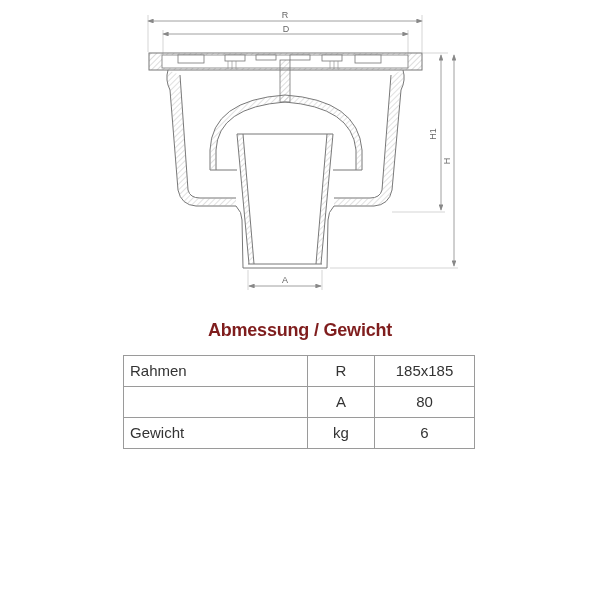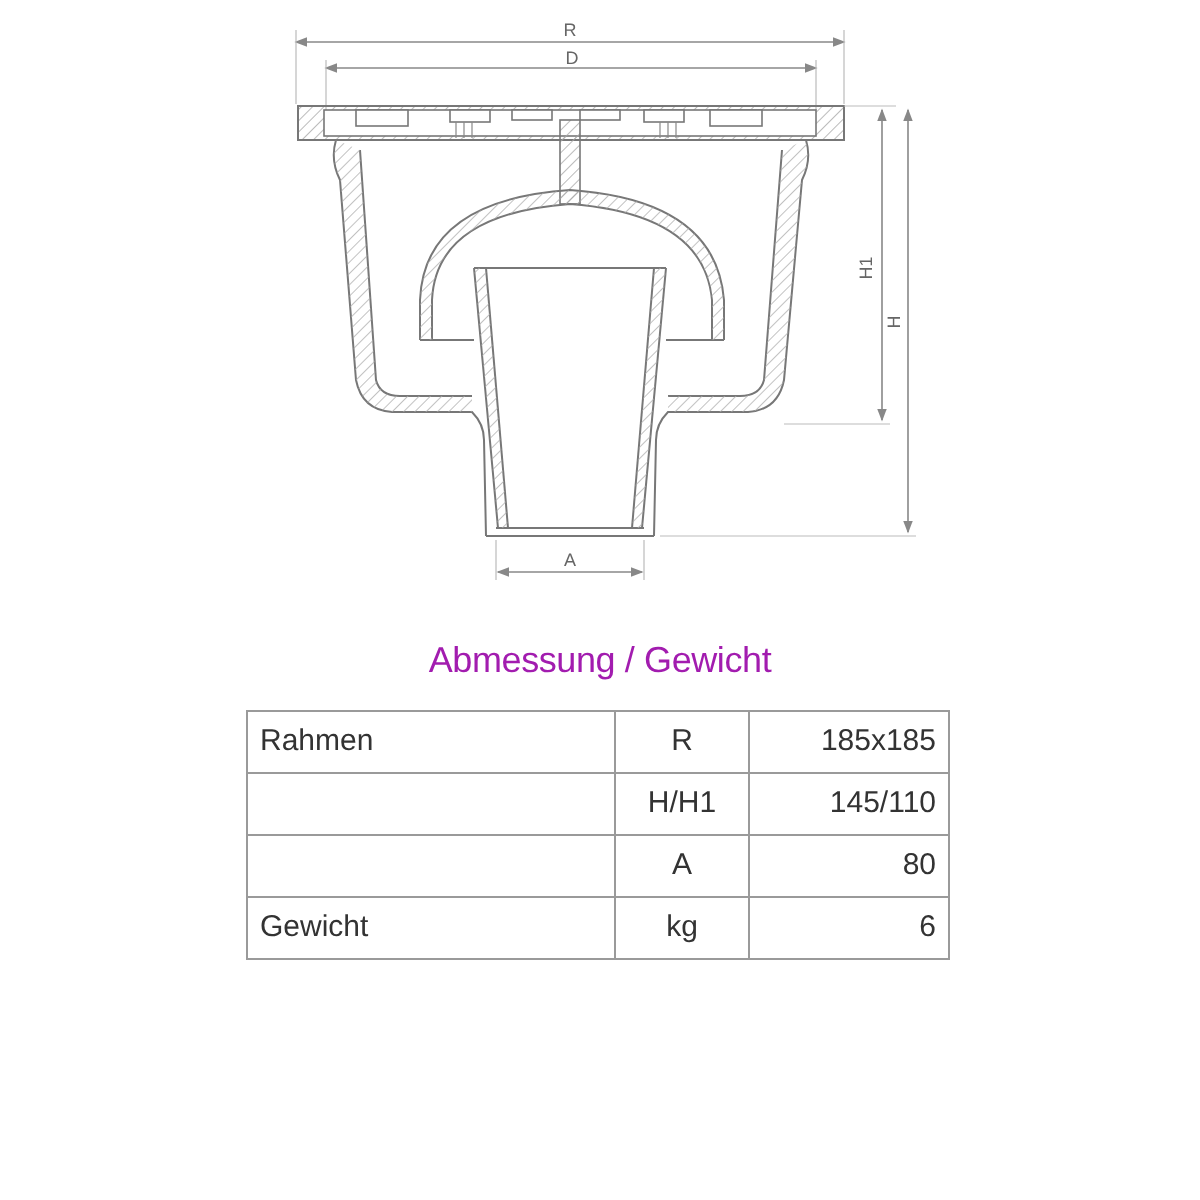--- a/index.html
+++ b/index.html
@@ -1,23 +1,23 @@
 <!DOCTYPE html>
 <html><head>
 <meta charset="utf-8">
 <style>
   html, body { margin: 0; padding: 0; background: #ffffff; }
   body { width: 600px; height: 600px; position: relative; overflow: hidden; font-family: "Liberation Sans", sans-serif; }
   #drawing { position: absolute; left: 0; top: 0; width: 600px; height: 300px; }
-  .title { position: absolute; left: 0; width: 600px; top: 320px; text-align: center; font-weight: normal; font-size: 18px; color: #a21caf; letter-spacing: -0.2px; }
+  .title { position: absolute; left: 0; width: 600px; top: 320px; text-align: center; font-weight: bold; font-size: 18px; color: #7f1d1d; letter-spacing: -0.2px; }
   table.spec { position: absolute; left: 123px; top: 355px; border-collapse: collapse; width: 352px; font-size: 15px; color: #333; }
   table.spec td { border: 1px solid #9a9a9a; height: 29.9px; padding: 0 6px; line-height: 1; }
   table.spec td.c0 { width: 171px; text-align: left; }
   table.spec td.c1 { width: 54px; text-align: center; }
-  table.spec td.c2 { text-align: right; }
+  table.spec td.c2 { text-align: center; }
   .lbl { font-family: "Liberation Sans", sans-serif; font-size: 9px; fill: #666; }
 </style>
 </head>
 <body>
 
 <svg id="drawing" viewBox="0 0 600 300" xmlns="http://www.w3.org/2000/svg">
   <defs>
     <pattern id="hatch" width="4" height="4" patternUnits="userSpaceOnUse" patternTransform="rotate(45)">
       <line x1="0" y1="0" x2="0" y2="4" stroke="#aaa" stroke-width="0.8"></line>
     </pattern>
@@ -122,25 +122,20 @@
 
 <table class="spec">
   <tbody>
     <tr>
       <td class="c0">Rahmen</td>
       <td class="c1">R</td>
       <td class="c2">185x185</td>
     </tr>
     <tr>
       <td class="c0"></td>
-      <td class="c1">H/H1</td>
-      <td class="c2">145/110</td>
-    </tr>
-    <tr>
-      <td class="c0"></td>
       <td class="c1">A</td>
       <td class="c2">80</td>
     </tr>
     <tr>
       <td class="c0">Gewicht</td>
       <td class="c1">kg</td>
       <td class="c2">6</td>
     </tr>
   </tbody>
 </table>

